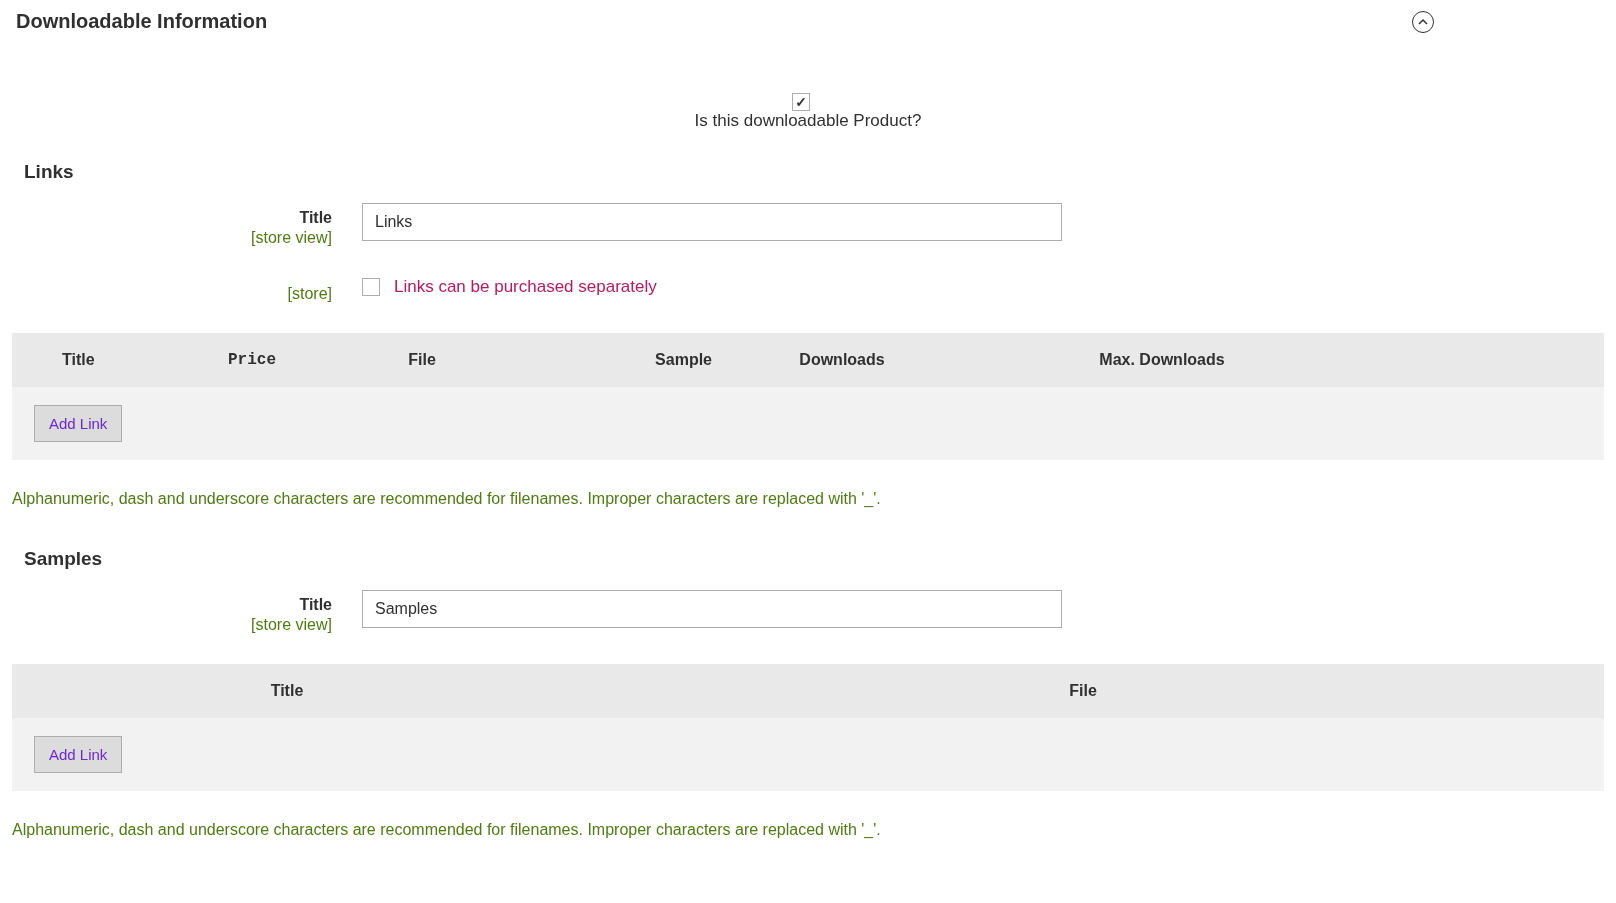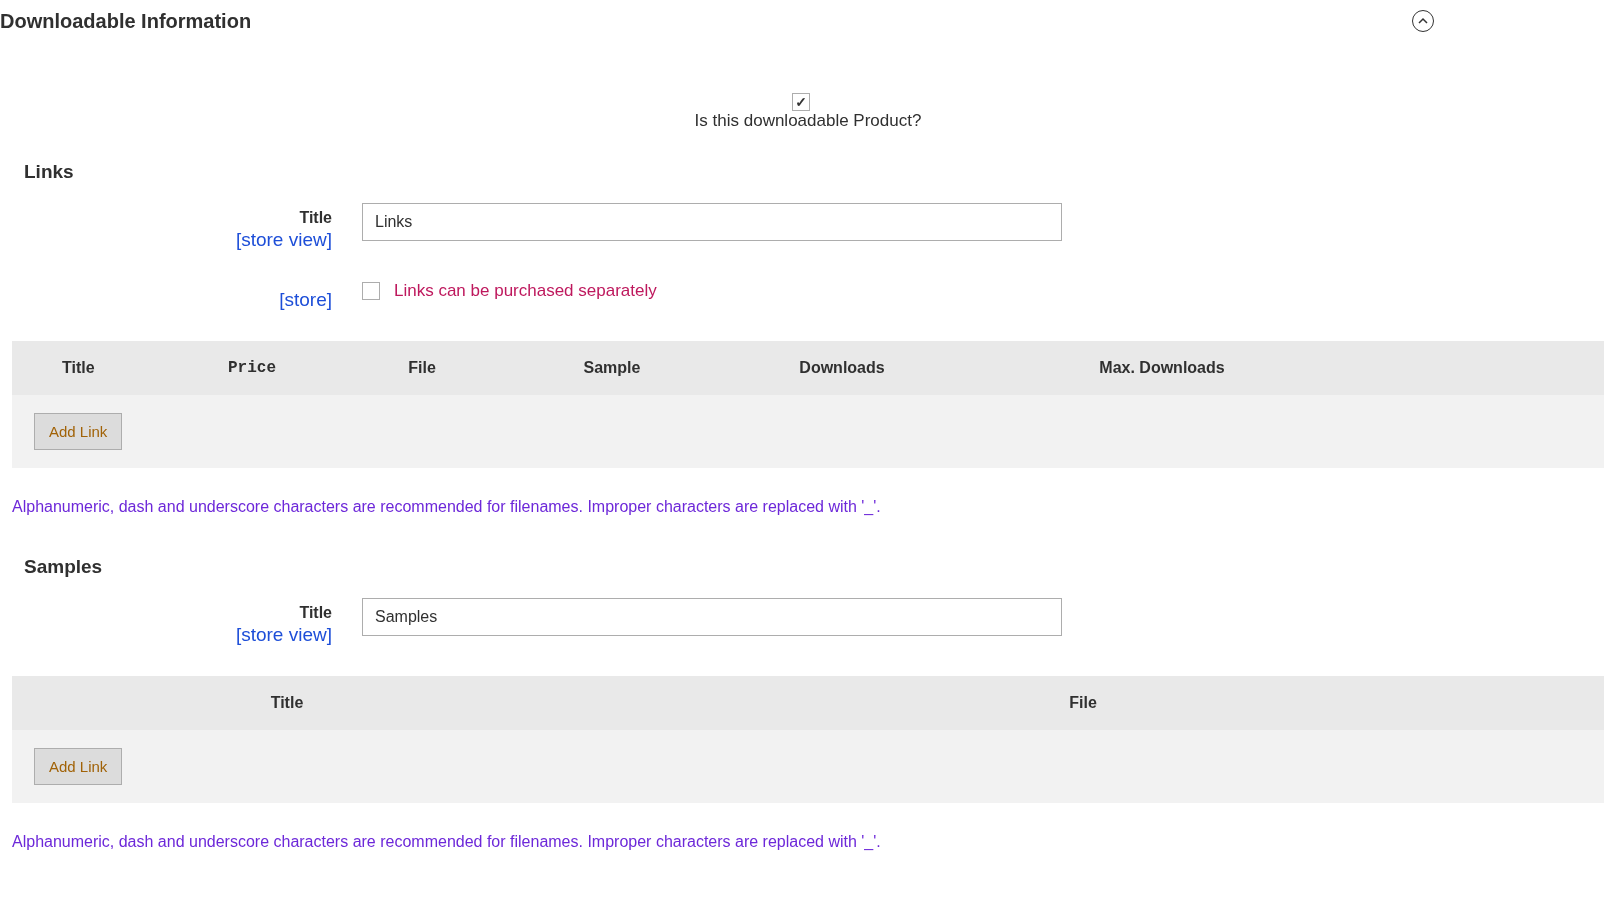--- a/index.html
+++ b/index.html
@@ -10,22 +10,22 @@
   body {
     font-family: 'Helvetica Neue', Helvetica, Arial, sans-serif;
     font-size: 14px;
     color: #333;
     background: #fff;
     padding: 0;
   }
   .section-header {
     display: flex;
     justify-content: space-between;
-    align-items: flex-start;
-    padding: 10px 12px 10px 0;
+    align-items: flex-end;
+    padding: 10px 12px 10px 16px;
   }
   .section-title {
     font-size: 20px;
     font-weight: 600;
     color: #303030;
   }
   .collapse-icon {
     width: 22px;
     height: 22px;
     border: 1.5px solid #333;
@@ -89,22 +89,22 @@
     padding-right: 30px;
     padding-top: 6px;
   }
   .form-label {
     font-size: 16px;
     font-weight: 600;
     color: #303030;
     display: block;
   }
   .form-scope {
-    font-size: 19px;
-    color: #1d4ed8;
+    font-size: 16px;
+    color: #4d7c0f;
     display: block;
     margin-top: 2px;
   }
   .form-input {
     width: 700px;
     height: 38px;
     border: 1px solid #adadad;
     padding: 0 12px;
     font-size: 16px;
     color: #303030;
@@ -135,41 +135,41 @@
   }
   .th {
     font-size: 16px;
     font-weight: 600;
     color: #303030;
     text-align: center;
   }
   .links-table .th-title { width: 160px; padding-left: 50px; text-align: left;}
   .links-table .th-price { width: 160px; font-family: Liberation Mono, monospace; }
   .links-table .th-file { width: 180px; }
-  .links-table .th-sample { width: 200px; }
+  .links-table .th-sample { width: 200px; text-align: right; }
   .links-table .th-shareable { width: 260px; }
   .links-table .th-max { width: 380px; }
   .samples-table .th-title { width: 550px; text-align: center;}
   .samples-table .th-file { flex: 1; text-align: center;}
   .table-body {
     background: #f2f2f2;
     padding: 18px 0 18px 22px;
   }
   .add-button {
     background: #dcdcdc;
     border: 1px solid #adadad;
     padding: 9px 14px;
     font-size: 15px;
-    color: #a16207;
+    color: #6d28d9;
     cursor: pointer;
     font-family: inherit;
   }
   .note {
     font-size: 16px;
-    color: #6d28d9;
+    color: #4d7c0f;
     margin: 30px 0 40px 0;
   }
 </style>
 </head>
 <body>
 
 <div class="section-header">
   <div class="section-title">Downloadable Information</div>
   <div class="collapse-icon">
     <svg viewBox="0 0 10 10">

